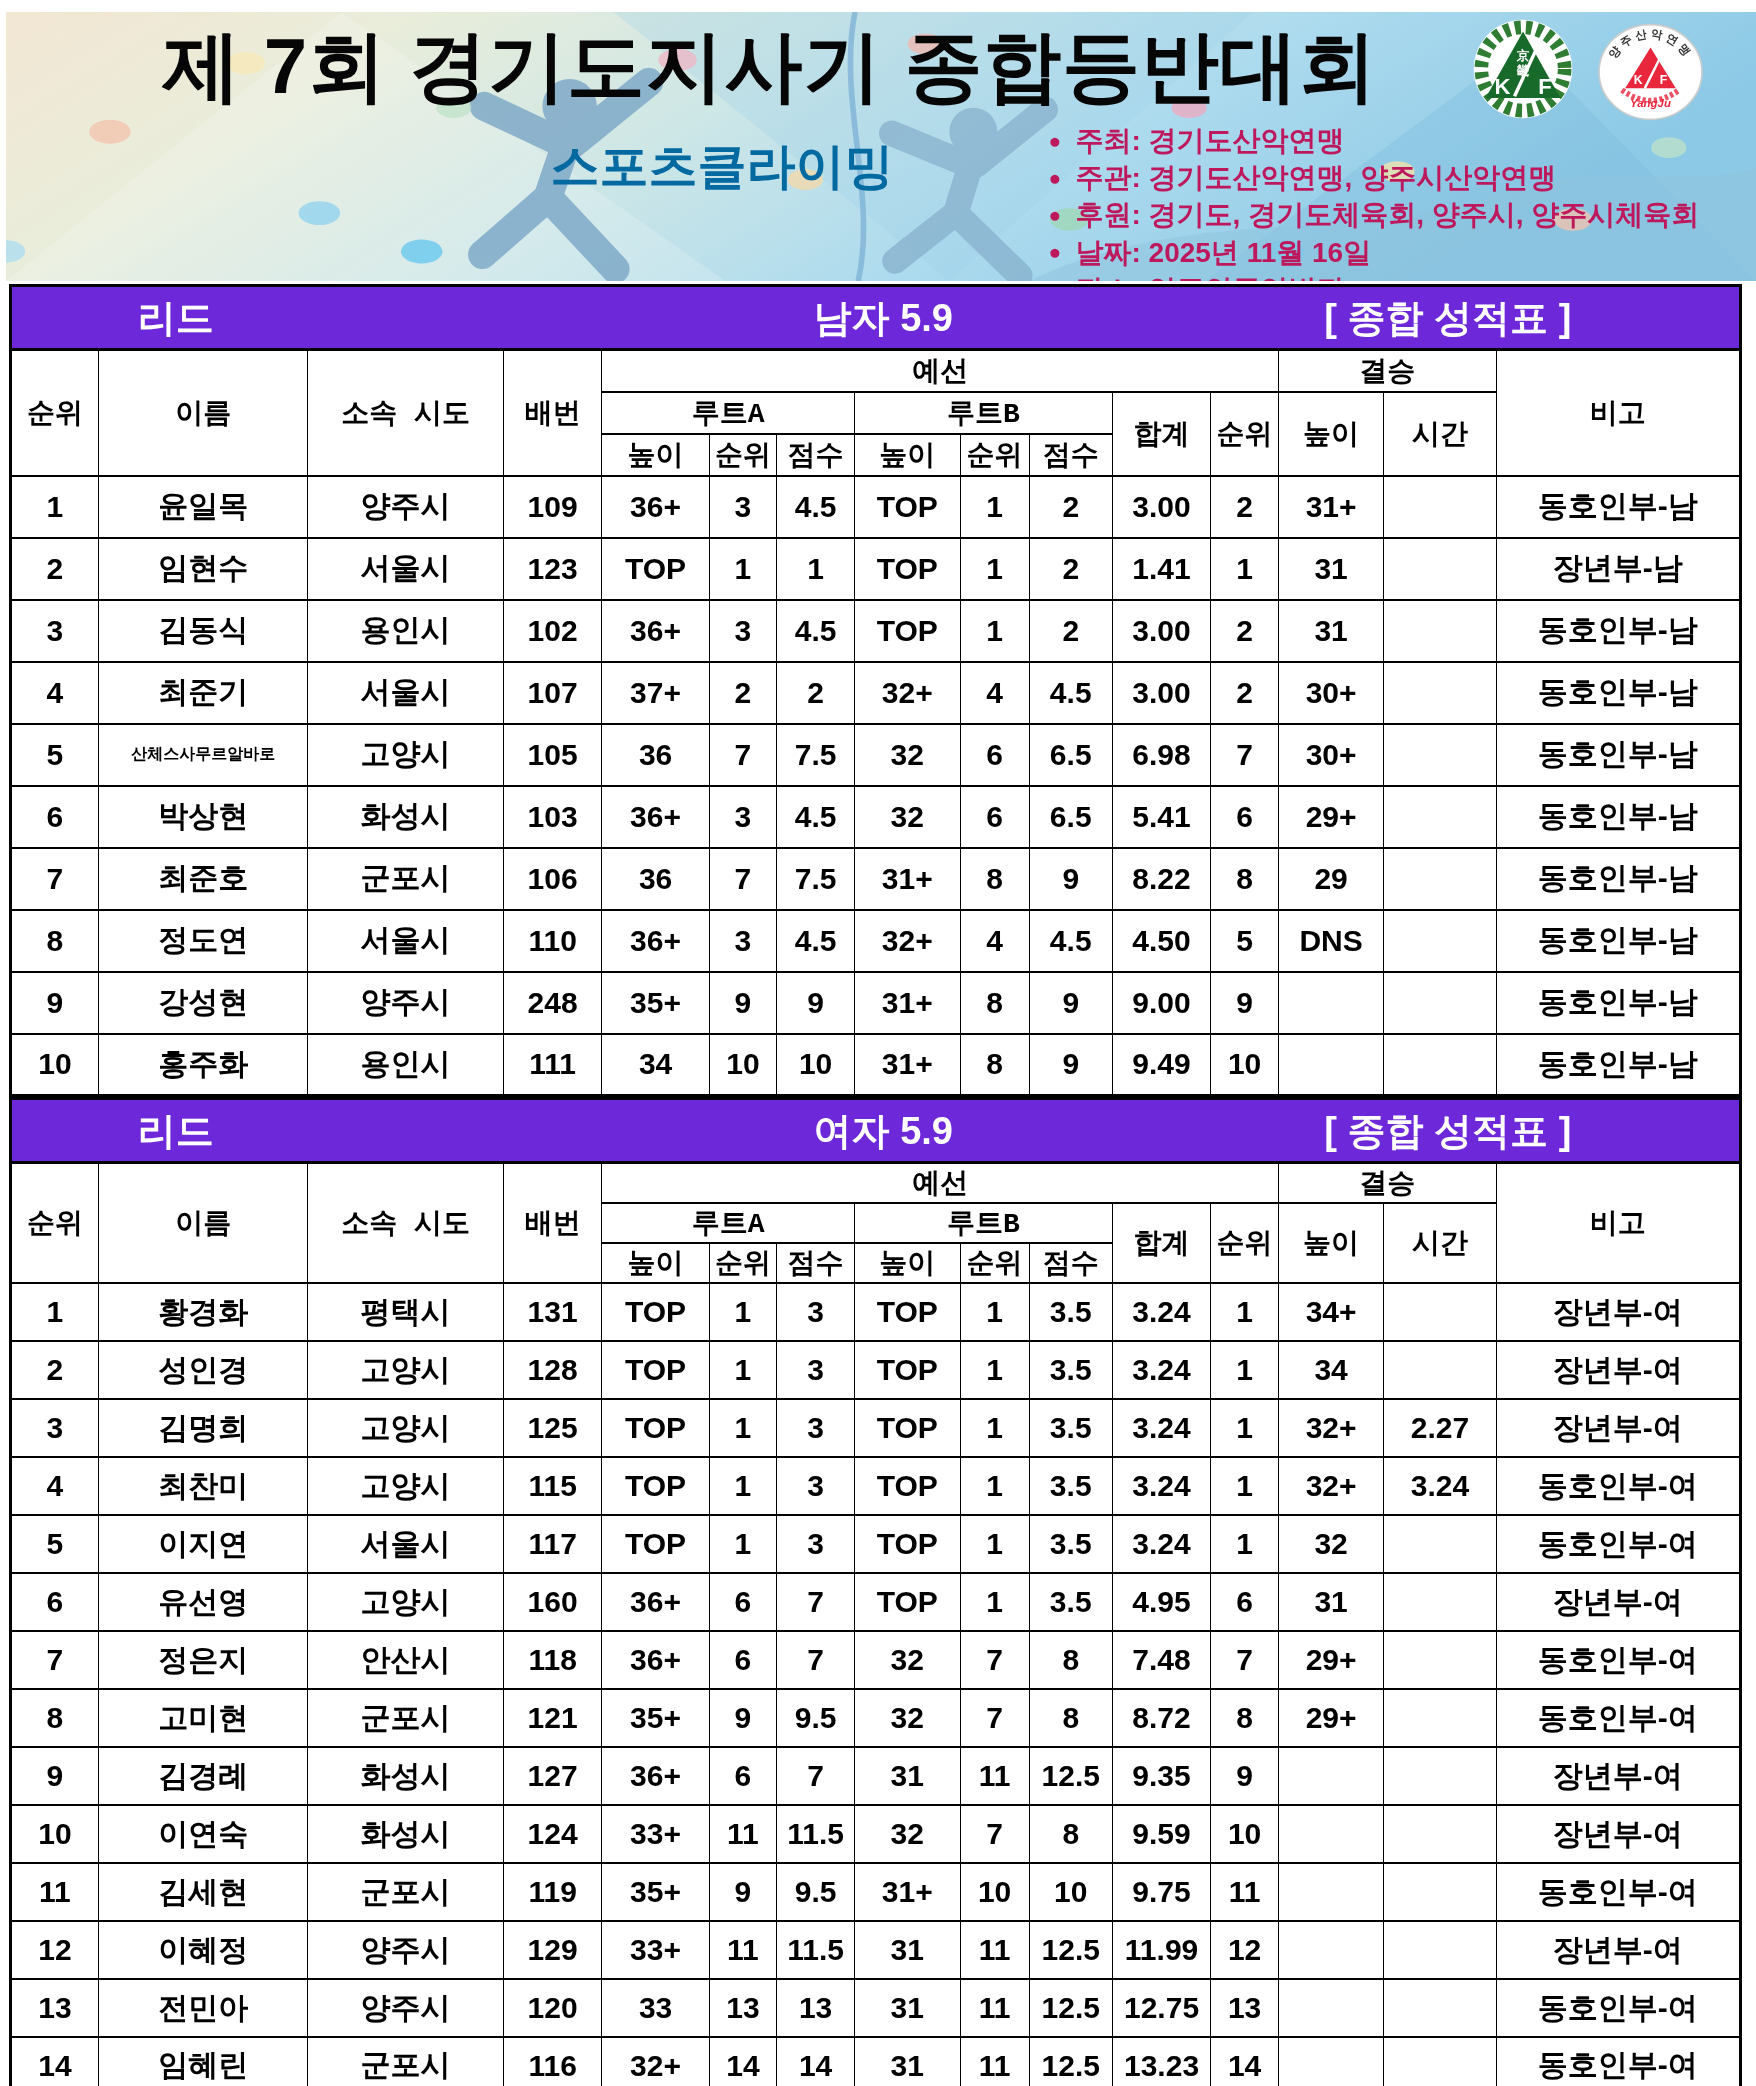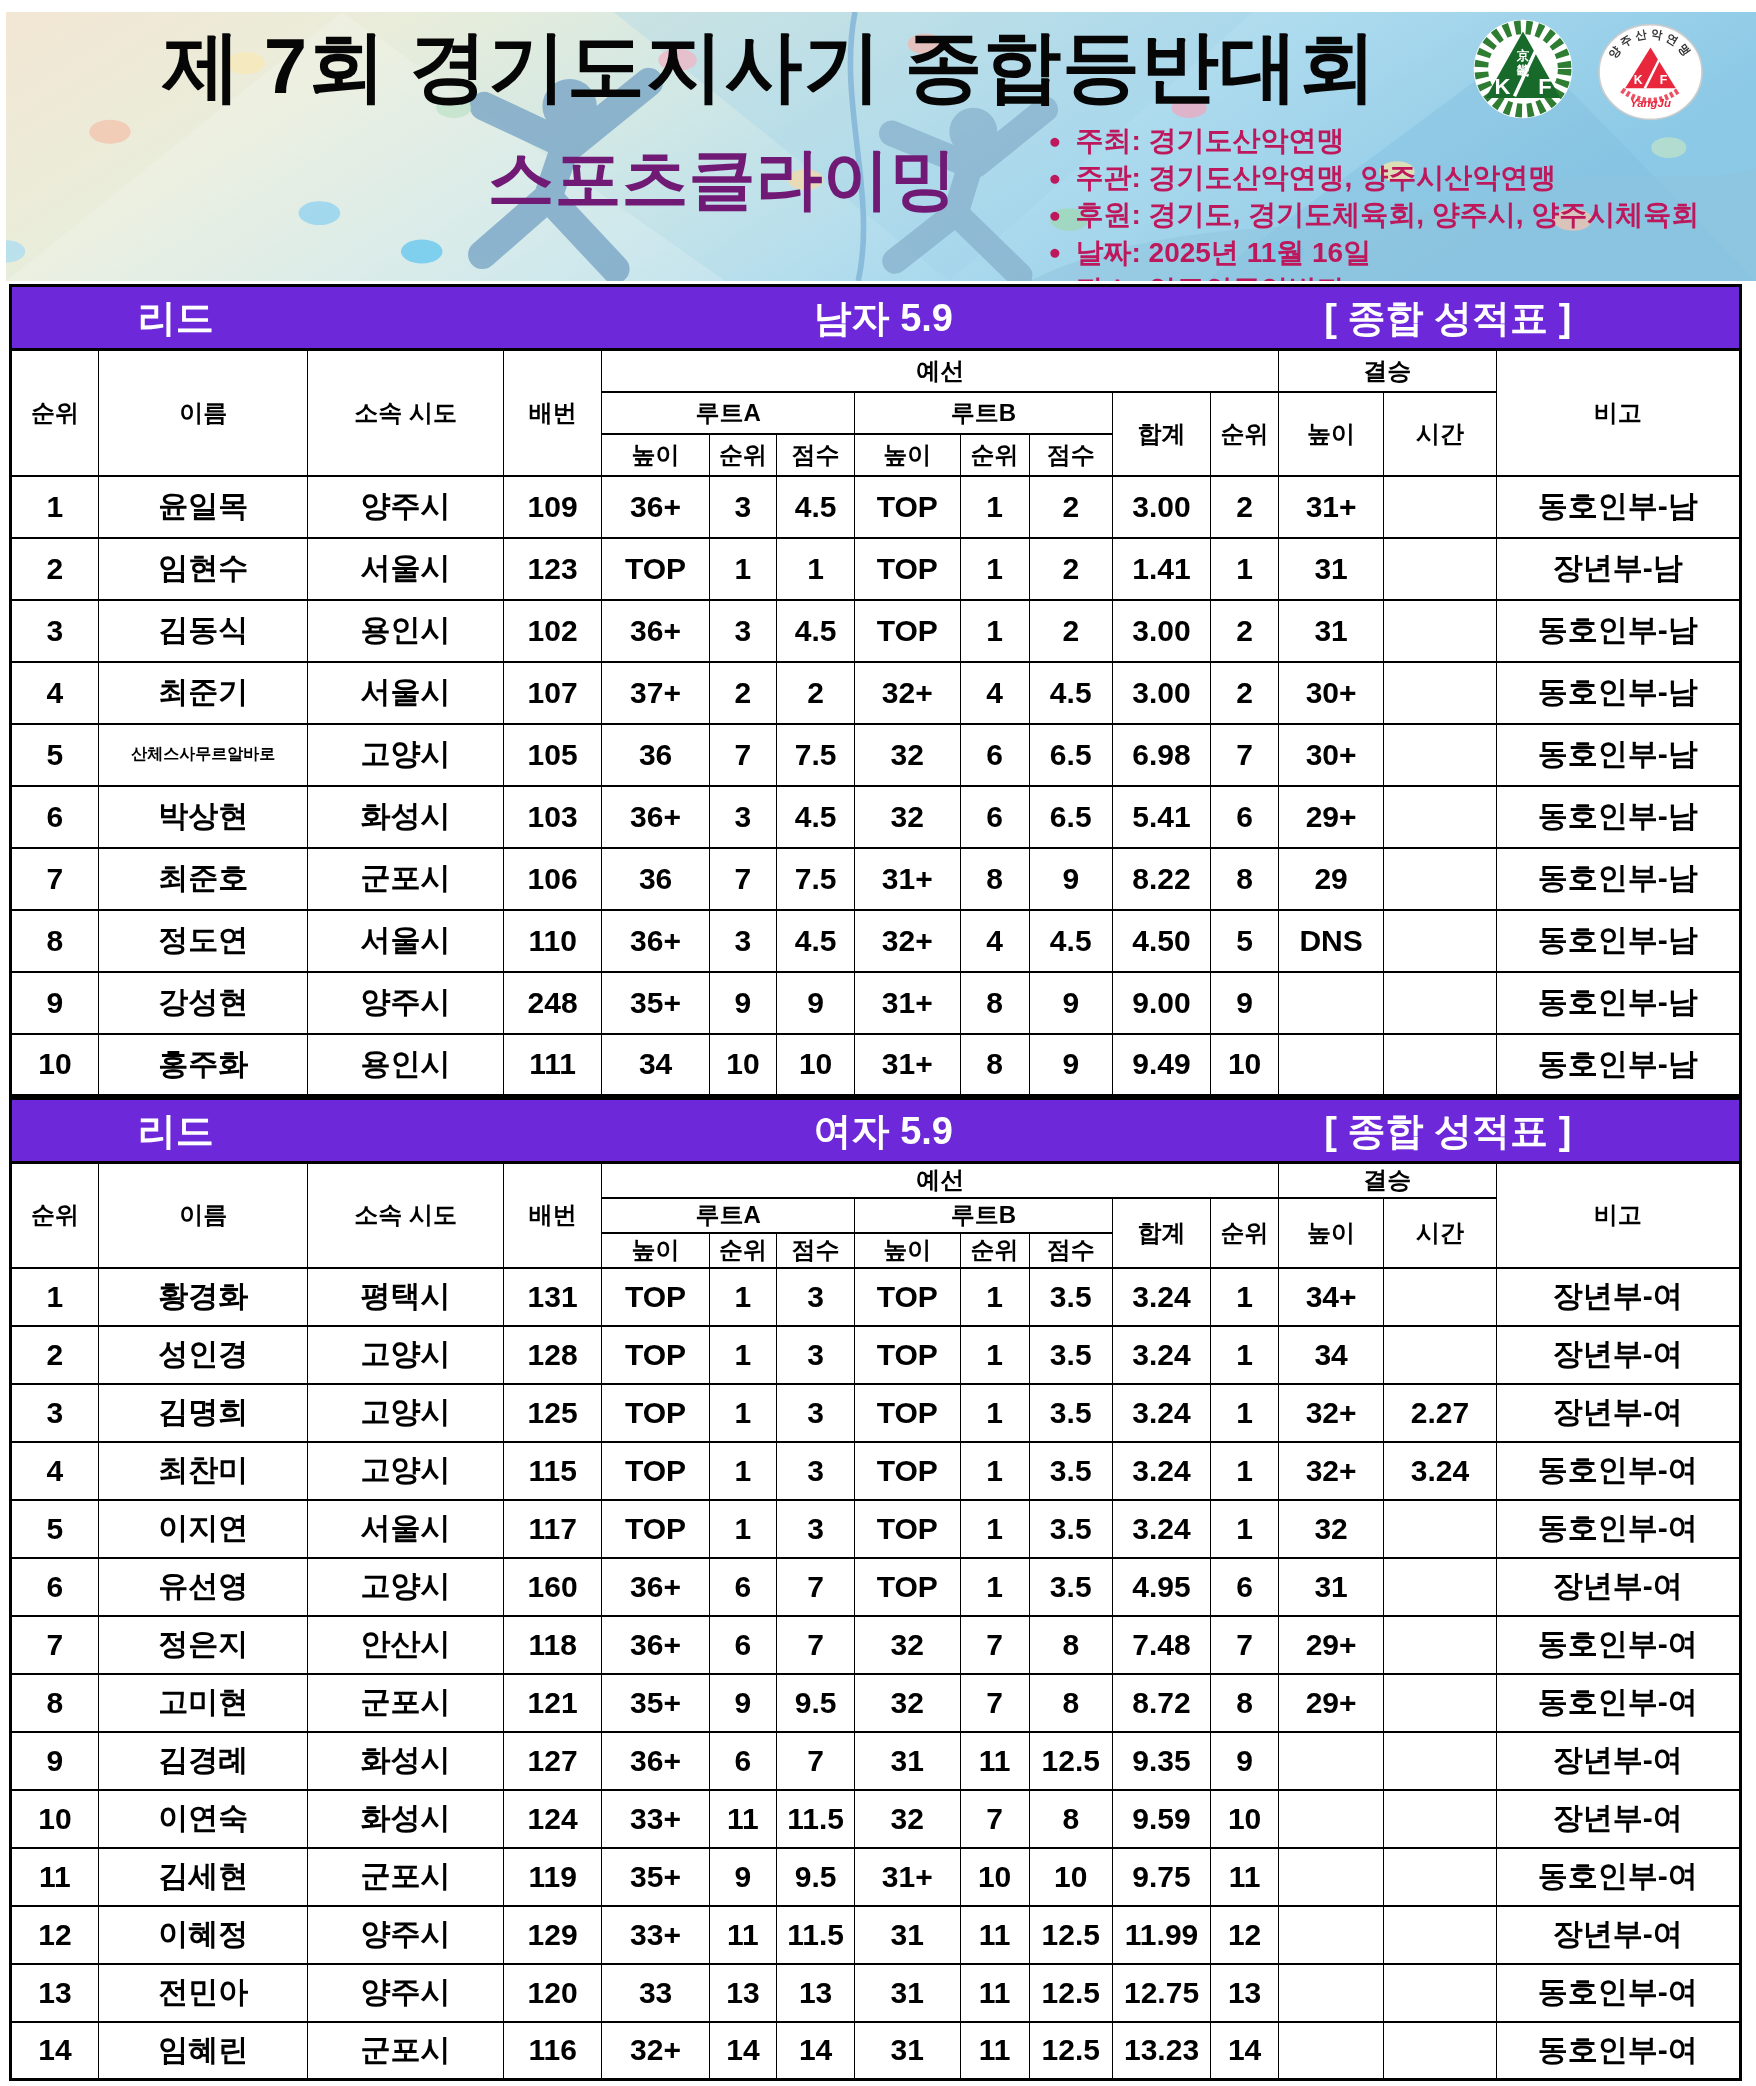--- a/index.html
+++ b/index.html
@@ -4,21 +4,21 @@
 <style>
   html,body{margin:0;padding:0;background:#ffffff;}
   body{width:1757px;height:2087px;position:relative;font-family:"Liberation Sans","DejaVu Sans",sans-serif;color:#000;}
 
   
   .banner{position:relative;margin:12px 0 3.2px 6.4px;width:1750px;height:269px;overflow:hidden;}
   .banner-bg{position:absolute;left:0;top:0;width:100%;height:100%;}
   .banner-title{position:absolute;left:0;top:14.4px;width:1447px;text-align:center;
     font-size:78px;font-weight:900;letter-spacing:0.8px;line-height:1.05;color:#060606;padding-left:40px;}
   .banner-subtitle{position:absolute;left:0;top:122px;width:1431px;text-align:center;
-    font-size:67px;font-weight:900;color:#701a75;}
+    font-size:49px;font-weight:900;color:#0369a1;}
   .banner-info{position:absolute;left:1042px;top:110px;margin:0;padding:0;list-style:none;
     font-size:28px;font-weight:800;line-height:1.33;color:#be185d;}
   .banner-info li{white-space:nowrap;}
   .banner-info li::before{content:"●";font-size:21px;margin-right:14.4px;vertical-align:2.4px;}
   .logo{position:absolute;}
   .logo-green{left:1466px;top:6.4px;width:102px;height:102px;}
   .logo-red{left:1590px;top:11.2px;width:109px;height:98px;}
 
   
   .section{margin-left:8.8px;width:1733px;}
@@ -27,21 +27,21 @@
   .band span{position:absolute;top:50%;transform:translateY(-50%);white-space:nowrap;}
   .band-left{left:0;width:19%;text-align:center;}
   .band-center{left:0;right:0;text-align:center;padding-left:16px;}
   .band-right{right:0;width:24%;text-align:left;}
 
   
   table{border-collapse:collapse;table-layout:fixed;width:1733px;background:#fff;border:3.2px solid #000;}
   th,td{border:1.6px solid #000;border-top-width:2.4px;border-bottom-width:2.4px;
     text-align:center;vertical-align:middle;padding:0;font-weight:700;
     white-space:nowrap;overflow:hidden;}
-  thead th{font-size:24px;font-weight:800;}
+  thead th{font-size:28px;font-weight:800;font-family:Liberation Mono, monospace;}
   tbody td{font-size:30px;}
   td.small{font-size:16px;}
   .men thead tr{height:42px;}
   .men tbody tr{height:62px;}
   .women thead tr{height:35px;}
   .women tbody tr{height:58px;}
 </style>
 </head>
 <body>
 

